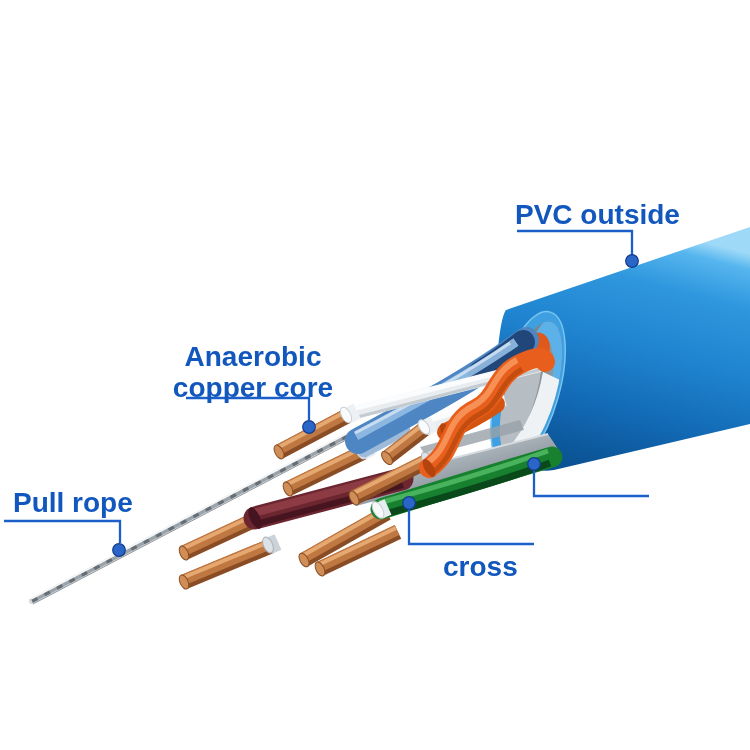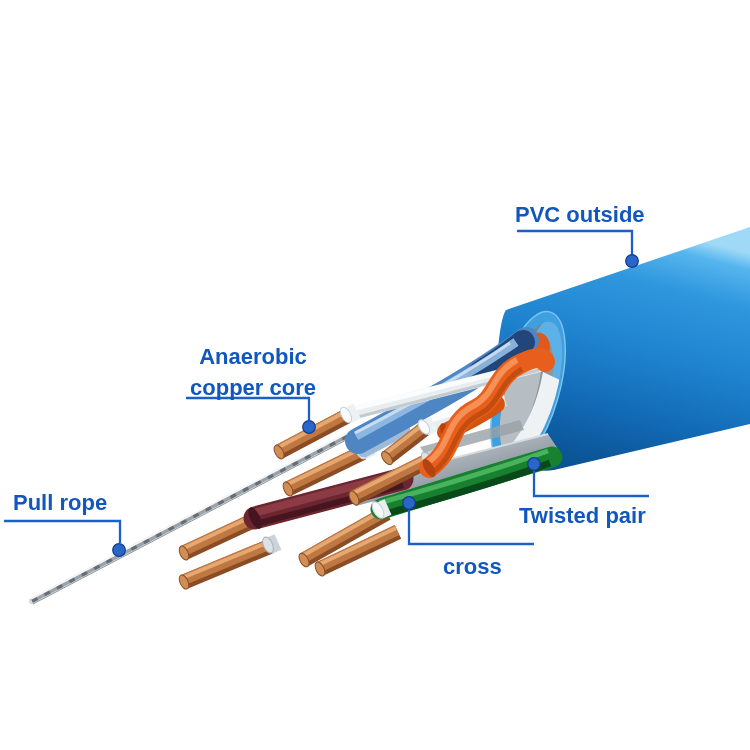--- a/index.html
+++ b/index.html
@@ -1,21 +1,21 @@
 <!DOCTYPE html>
 <html style="--label-color: #1157bd; --leader-color: #1b5fc9; --dot-color: #2a66c8;"><head>
 <meta charset="utf-8">
 <style>
   html,body{margin:0;padding:0;}
   body{width:750px;height:750px;background:#ffffff;position:relative;overflow:hidden;
        font-family:"Liberation Sans", sans-serif;}
   #stage{position:absolute;left:0;top:0;width:750px;height:750px;}
   svg{position:absolute;left:0;top:0;}
   .label{position:absolute;color:var(--label-color,#1157bd);font-weight:700;
-         font-size:22px;line-height:28px;white-space:nowrap;letter-spacing:0px;}
+         font-size:28px;line-height:28px;white-space:nowrap;letter-spacing:0px;}
   .label.two-line{text-align:center;line-height:31px;white-space:normal;}
   .leader{stroke:var(--leader-color,#1b5fc9);stroke-width:2.3;fill:none;}
   .dot{fill:var(--dot-color,#2a66c8);stroke:#123c8c;stroke-width:1.2;}
 </style>
 </head>
 <body>
 
 <div id="stage">
 
 <svg width="750" height="750" viewBox="0 0 750 750">
@@ -188,17 +188,16 @@
 
 <div class="label" style="left:515px;top:201px;">PVC outside</div>
 
 <div class="label two-line" style="left:133px;top:341px;width:240px;">
   <div>Anaerobic</div>
   <div>copper core</div>
 </div>
 
 <div class="label" style="left:13px;top:489px;">Pull rope</div>
 
-<div class="label" style="left:519px;top:502px;">Twisted pair</div>
 
 <div class="label" style="left:443px;top:553px;text-align:right;">cross</div>
 
 </div>
 
 </body></html>

